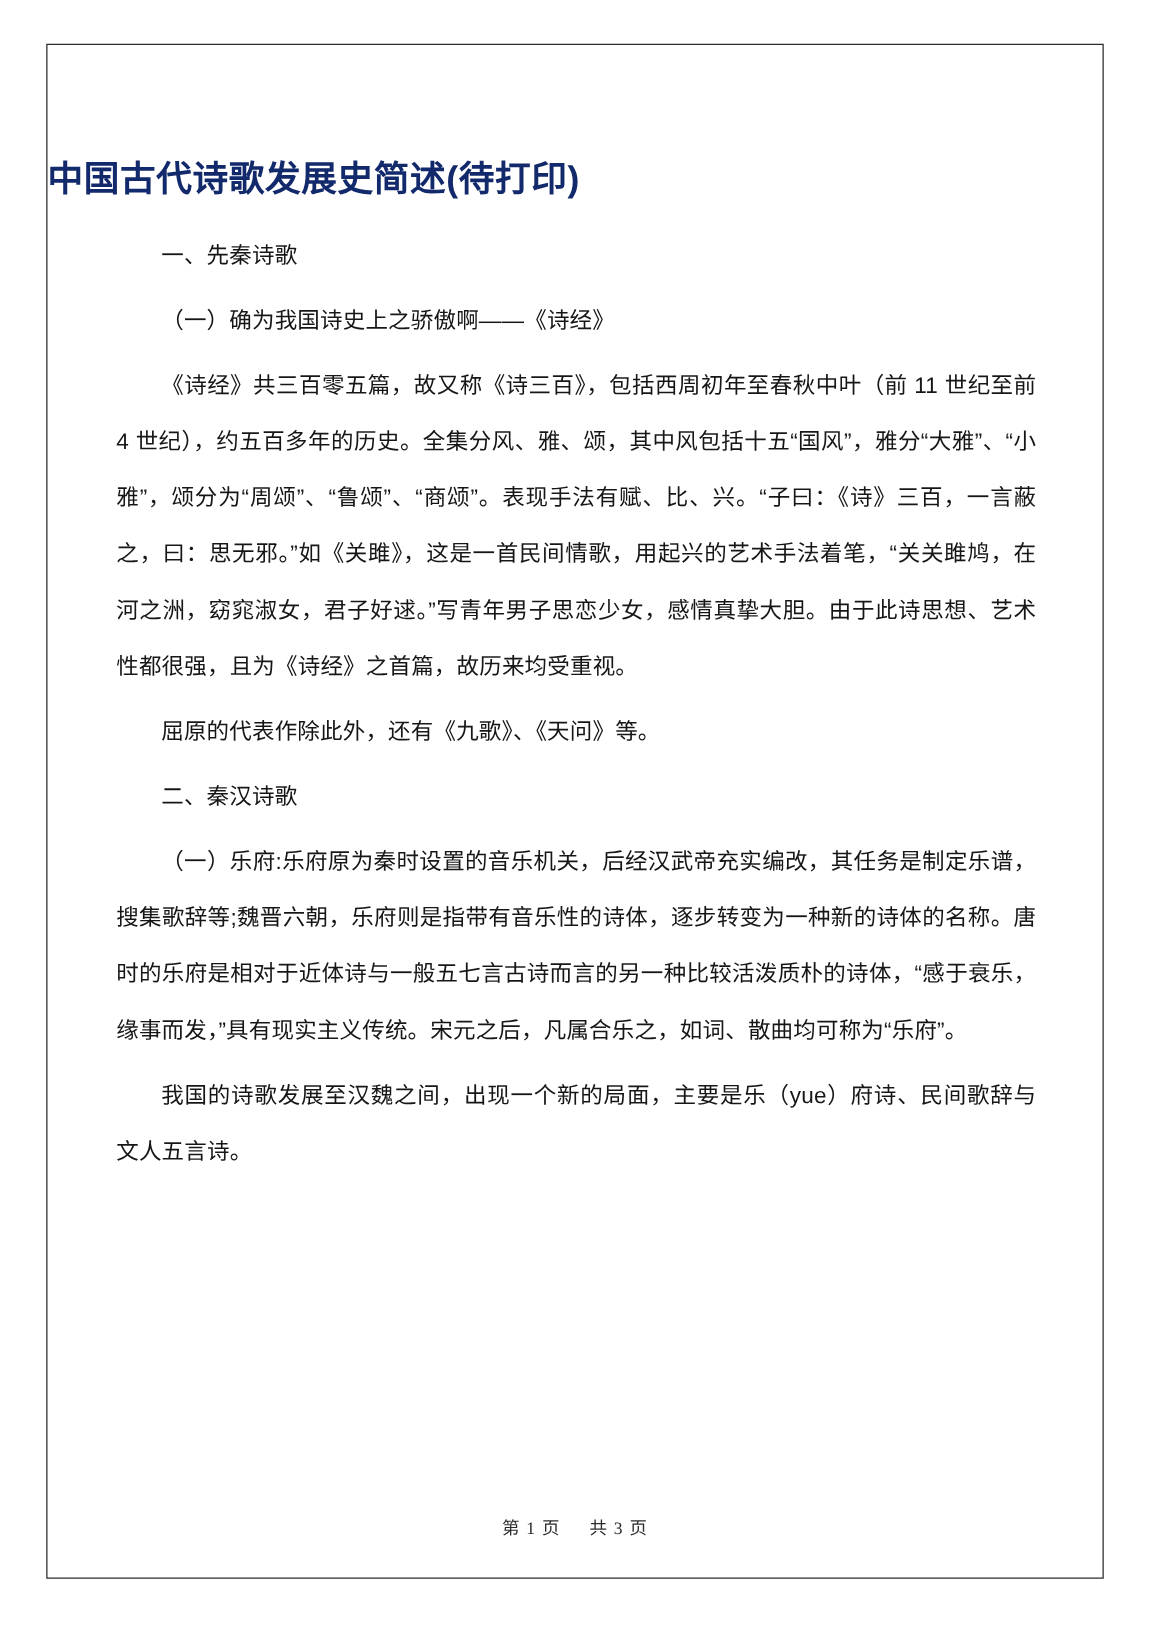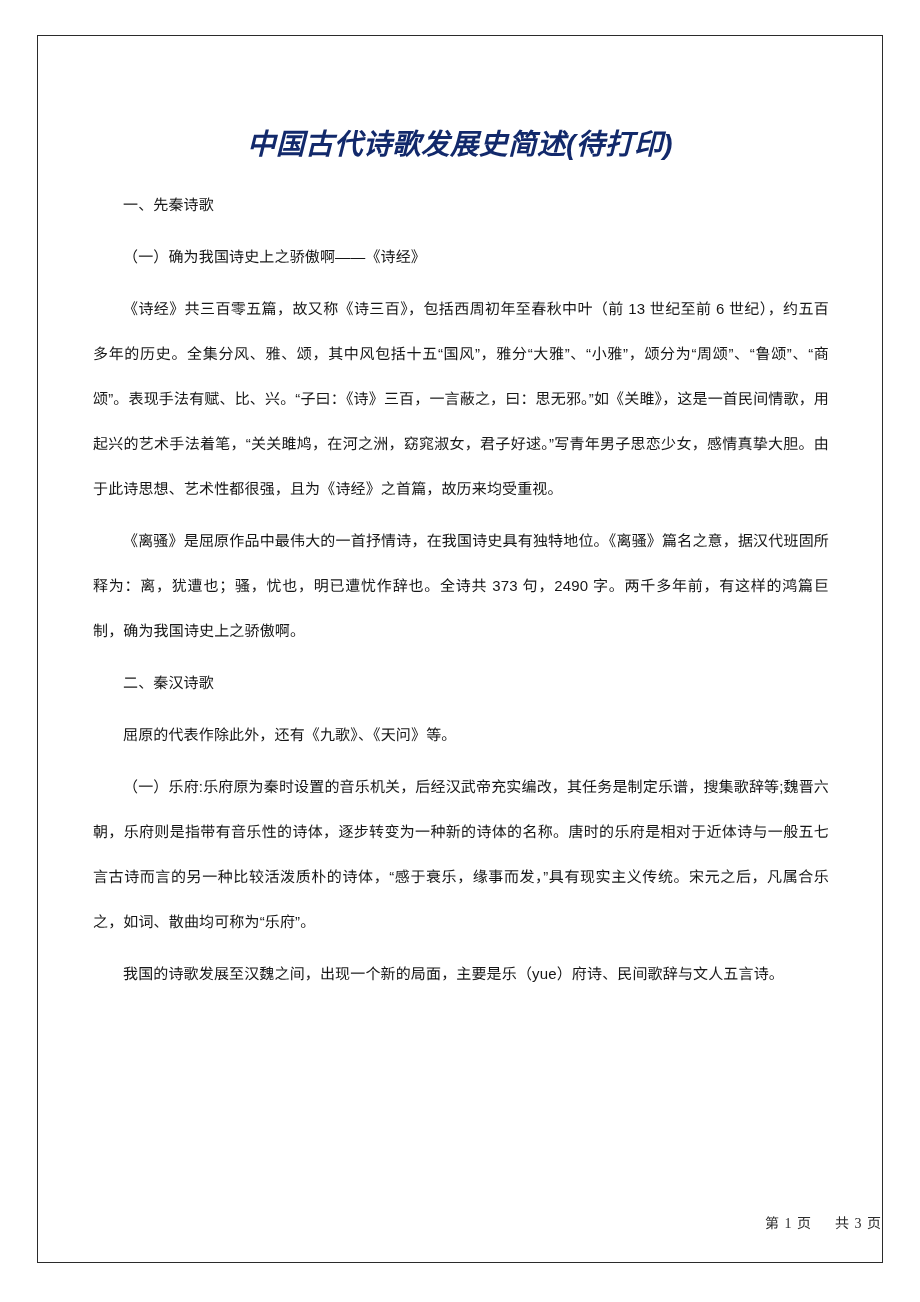--- a/index.html
+++ b/index.html
@@ -37,40 +37,38 @@
     bottom: 0;
     padding: 0;
   }
 
   
   .doc-title {
     position: absolute;
     left: 0;
     right: 0;
     top: 72px;
-    text-align: center;
     font-size: 28.5px;
     font-weight: bold;
     color: #12296b;
     letter-spacing: 0.5px;
     line-height: 1.2;
     white-space: nowrap;
-    font-style: italic;
   }
 
   
   .content {
     position: absolute;
     left: 55px;
     top: 146px;
     width: 736px;
   }
 
   .para {
-    font-size: 15px;
+    font-size: 18px;
     line-height: 45px;
     color: #161616;
     text-align: justify;
     text-justify: inter-ideograph;
     margin: 0 0 7px 0;
     letter-spacing: 0.15px;
     word-break: break-all;
   }
 
   .para.indent {
@@ -80,49 +78,48 @@
   .para.heading {
     text-indent: 2em;
   }
 
   
   .page-footer {
     position: absolute;
     left: 0;
     right: 0;
     bottom: 30px;
-    text-align: right;
+    text-align: center;
     font-size: 14px;
     color: #2b2b2b;
     font-family: "Liberation Serif", "DejaVu Serif", serif;
     letter-spacing: 1px;
   }
   .page-footer .gap { display: inline-block; width: 14px; }
 </style>
 </head>
 <body>
 
 <div class="page-frame">
   <div class="page-inner">
 
     <h1 class="doc-title">中国古代诗歌发展史简述(待打印)</h1>
 
     <div class="content">
       <p class="para heading">一、先秦诗歌</p>
 
       <p class="para heading">（一）确为我国诗史上之骄傲啊——《诗经》</p>
 
-      <p class="para indent">《诗经》共三百零五篇，故又称《诗三百》，包括西周初年至春秋中叶（前 13 世纪至前 6 世纪），约五百多年的历史。全集分风、雅、颂，其中风包括十五“国风”，雅分“大雅”、“小雅”，颂分为“周颂”、“鲁颂”、“商颂”。表现手法有赋、比、兴。“子曰：《诗》三百，一言蔽之，曰：思无邪。”如《关雎》，这是一首民间情歌，用起兴的艺术手法着笔，“关关雎鸠，在河之洲，窈窕淑女，君子好逑。”写青年男子思恋少女，感情真挚大胆。由于此诗思想、艺术性都很强，且为《诗经》之首篇，故历来均受重视。</p>
+      <p class="para indent">《诗经》共三百零五篇，故又称《诗三百》，包括西周初年至春秋中叶（前 11 世纪至前 4 世纪），约五百多年的历史。全集分风、雅、颂，其中风包括十五“国风”，雅分“大雅”、“小雅”，颂分为“周颂”、“鲁颂”、“商颂”。表现手法有赋、比、兴。“子曰：《诗》三百，一言蔽之，曰：思无邪。”如《关雎》，这是一首民间情歌，用起兴的艺术手法着笔，“关关雎鸠，在河之洲，窈窕淑女，君子好逑。”写青年男子思恋少女，感情真挚大胆。由于此诗思想、艺术性都很强，且为《诗经》之首篇，故历来均受重视。</p>
 
 
-      <p class="para indent">《离骚》是屈原作品中最伟大的一首抒情诗，在我国诗史具有独特地位。《离骚》篇名之意，据汉代班固所释为：离，犹遭也；骚，忧也，明已遭忧作辞也。全诗共 373 句，2490 字。两千多年前，有这样的鸿篇巨制，确为我国诗史上之骄傲啊。</p>
+
+      <p class="para indent">屈原的代表作除此外，还有《九歌》、《天问》等。</p>
 
       <p class="para heading">二、秦汉诗歌</p>
-
-      <p class="para indent">屈原的代表作除此外，还有《九歌》、《天问》等。</p>
 
       <p class="para indent">（一）乐府:乐府原为秦时设置的音乐机关，后经汉武帝充实编改，其任务是制定乐谱，搜集歌辞等;魏晋六朝，乐府则是指带有音乐性的诗体，逐步转变为一种新的诗体的名称。唐时的乐府是相对于近体诗与一般五七言古诗而言的另一种比较活泼质朴的诗体，“感于衰乐，缘事而发，”具有现实主义传统。宋元之后，凡属合乐之，如词、散曲均可称为“乐府”。</p>
 
       <p class="para indent">我国的诗歌发展至汉魏之间，出现一个新的局面，主要是乐（yue）府诗、民间歌辞与文人五言诗。</p>
 
     </div>
 
     <div class="page-footer">
       <span>第</span>
       <span>1</span>

